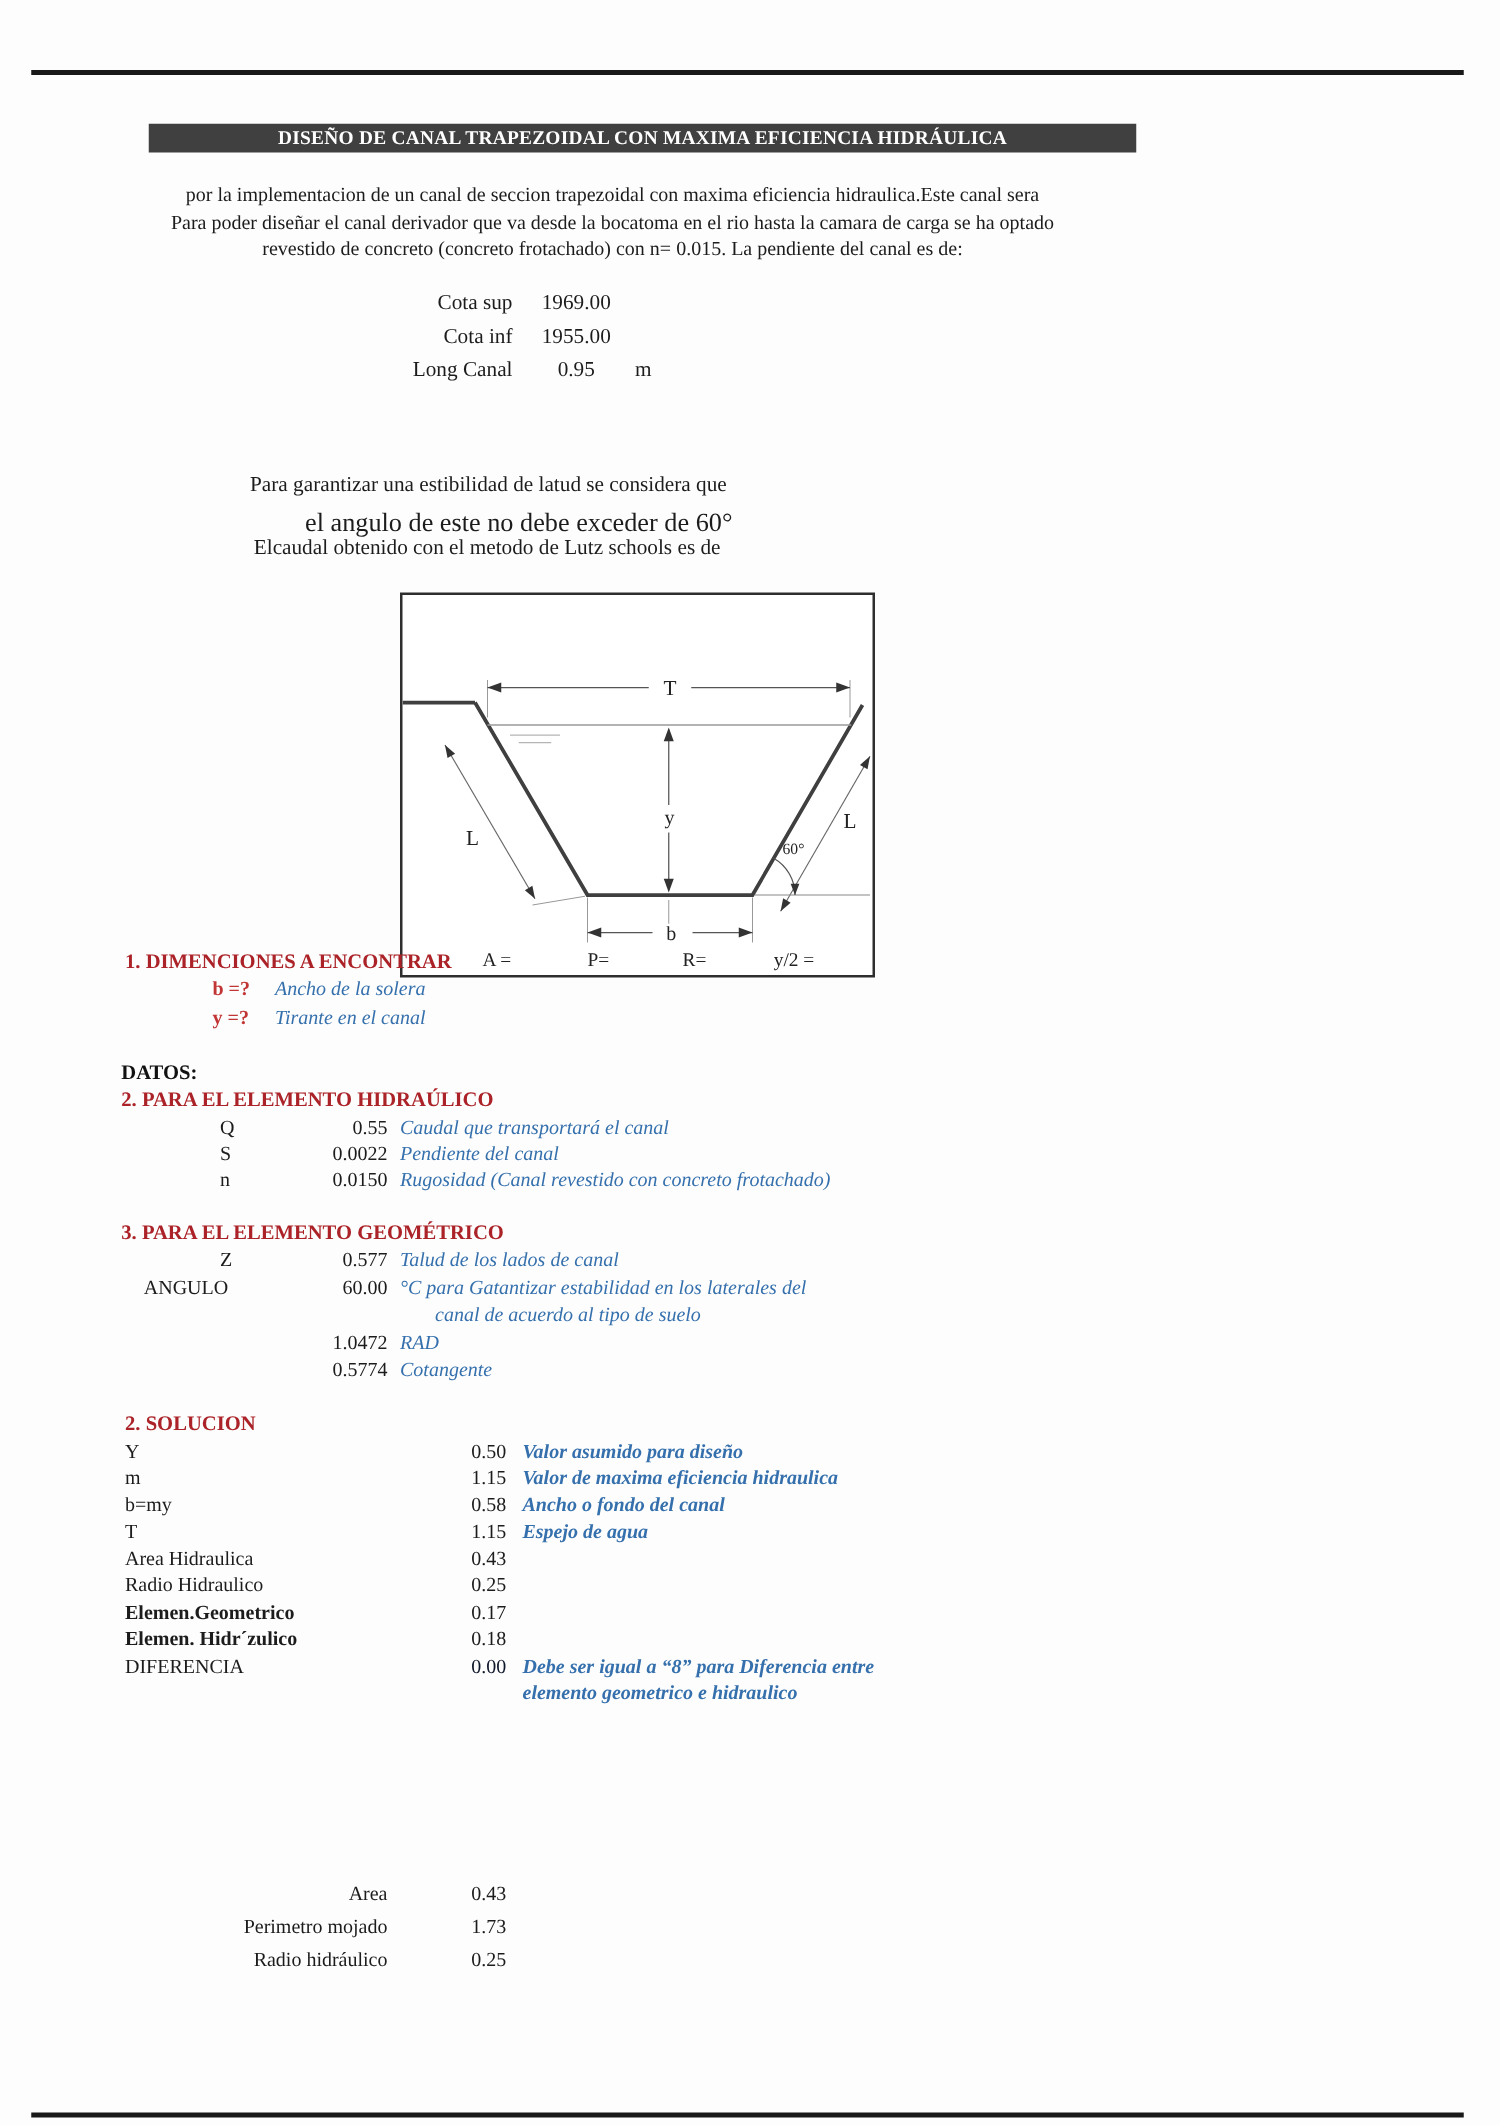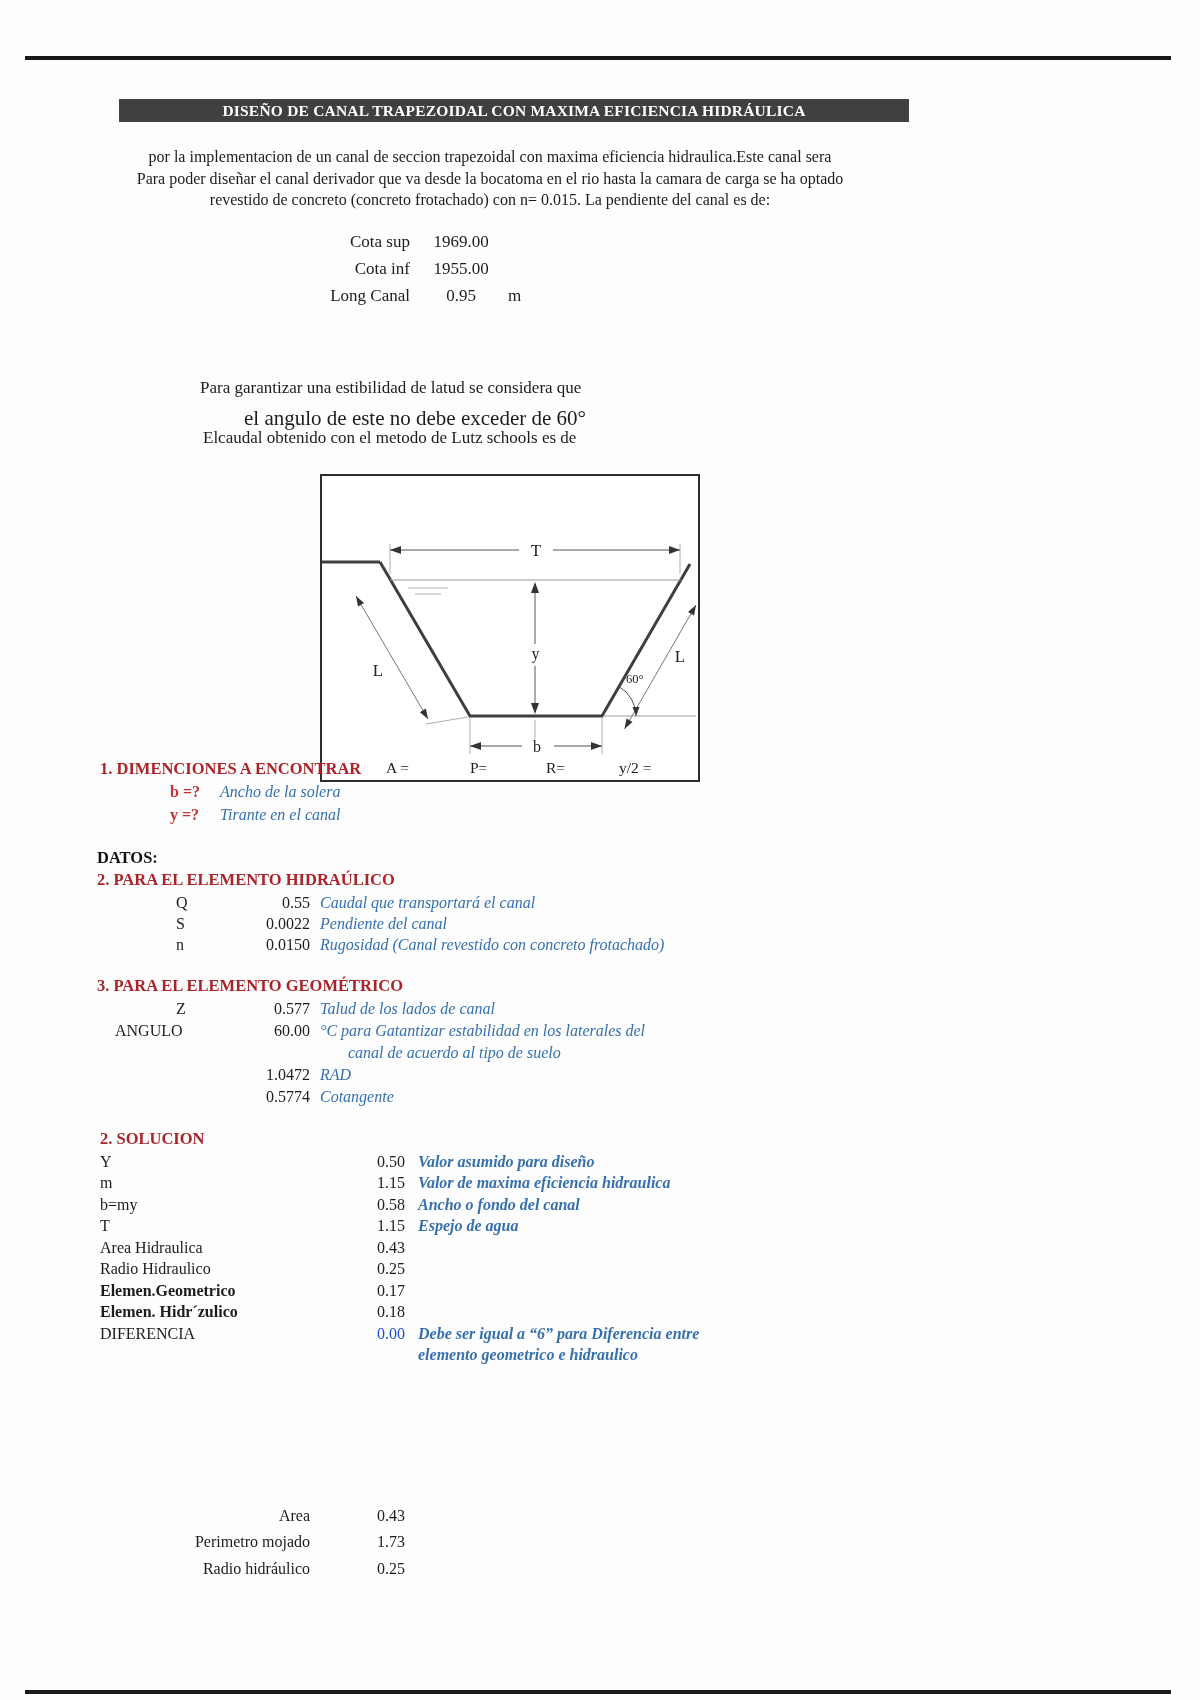--- a/index.html
+++ b/index.html
@@ -25,21 +25,21 @@
   .c-cota-label{left:270px;width:140px;text-align:right;}
   .c-cota-val{left:424px;width:74px;text-align:center;}
   .c-cota-unit{left:508px;}
   
   .note{position:absolute;left:200px;white-space:nowrap;}
   
   .h-red{color:#ab2328;font-weight:700;font-size:16.5px;}
   .h-black{color:#111;font-weight:700;font-size:16.5px;}
   .desc{color:#3570ad;font-style:italic;}
   .bold{font-weight:700;}
-  .val-red{color:#1d4ed8;}
+  .val-red{color:#0f172a;}
   .c1-sym{left:170px;color:#c23535;font-weight:700;}
   .c1-desc{left:220px;}
   .c23-sym{left:176px;}
   .c23-sym.angulo{left:115px;}
   .c23-val{left:222px;width:88px;text-align:right;}
   .c23-desc{left:320px;}
   .c23-desc.indent{left:348px;}
   .c4-label{left:100px;}
   .c4-val{left:325px;width:80px;text-align:right;}
   .c4-desc{left:418px;font-weight:bold;}
@@ -228,21 +228,21 @@
   <span class="c4-label bold">Elemen.Geometrico</span>
   <span class="c4-val">0.17</span>
 </div>
 <div class="row" style="top:1303px">
   <span class="c4-label bold">Elemen. Hidr´zulico</span>
   <span class="c4-val">0.18</span>
 </div>
 <div class="row" style="top:1325px">
   <span class="c4-label">DIFERENCIA</span>
   <span class="c4-val val-red">0.00</span>
-  <span class="c4-desc desc">Debe ser igual a “6” para Diferencia entre</span>
+  <span class="c4-desc desc">Debe ser igual a “8” para Diferencia entre</span>
 </div>
 <div class="row" style="top:1346px">
   <span class="c4-desc desc">elemento geometrico e hidraulico</span>
 </div>
 
 <div class="row" style="top:1507px">
   <span class="cs-label">Area</span>
   <span class="cs-val">0.43</span>
 </div>
 <div class="row" style="top:1533px">

